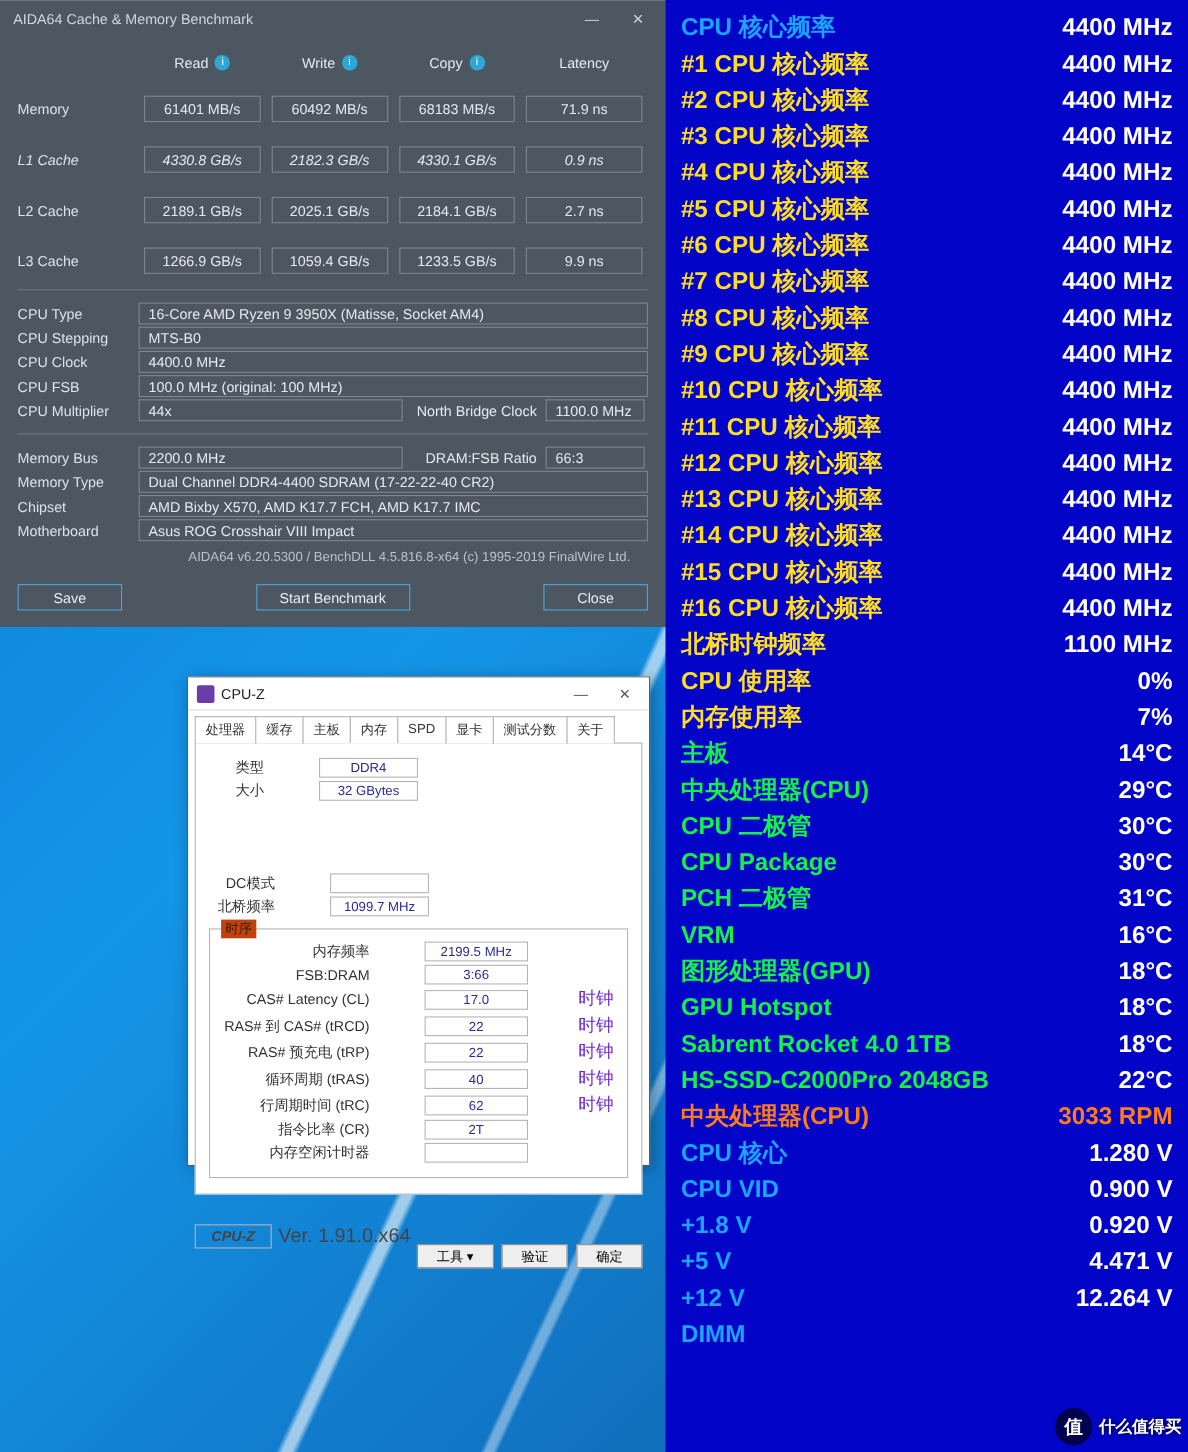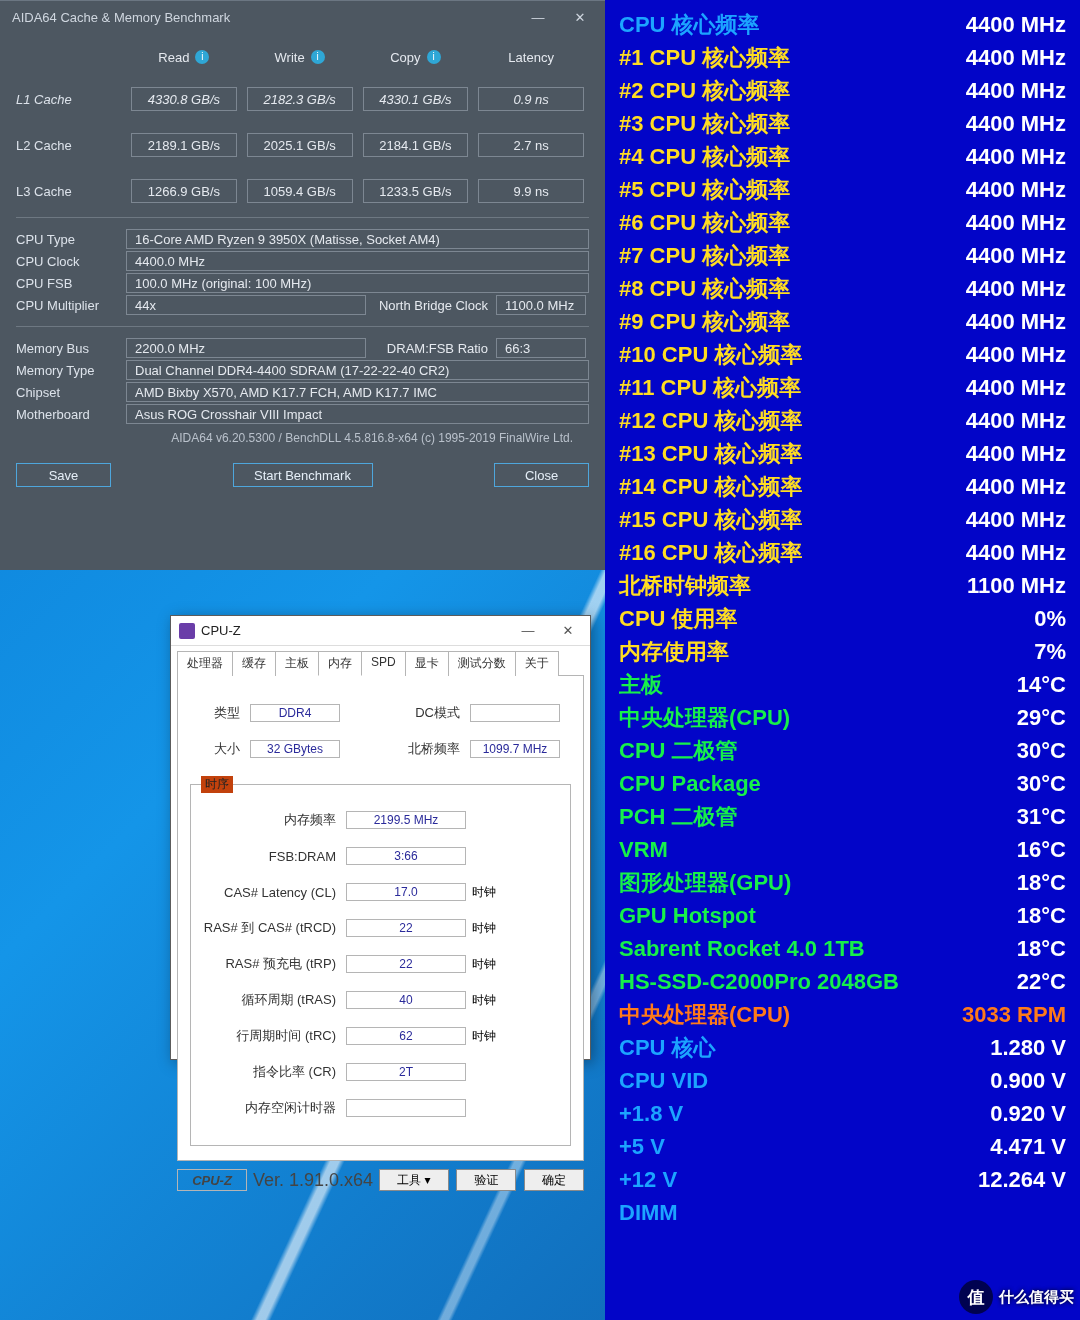--- a/index.html
+++ b/index.html
@@ -34,35 +34,35 @@
   
   .cpuz{position:absolute;left:170px;top:615px;width:421px;height:445px;background:#fff;border:1px solid #5b5b5b;box-shadow:3px 3px 14px rgba(0,0,0,.35);font-size:13px;}
   .cz-title{height:30px;background:#fff;display:flex;align-items:center;padding:0 2px 0 8px;border-bottom:1px solid #ddd;}
   .cz-title .ico{width:16px;height:16px;background:#6a3da8;border-radius:2px;margin-right:6px;display:inline-block;}
   .cz-title .t{flex:1;font-weight:400;}
   .cz-title .wb{width:40px;height:26px;display:flex;align-items:center;justify-content:center;color:#555;cursor:pointer;}
   .tabs{display:flex;gap:0;padding:4px 6px 0 6px;border-bottom:none;}
   .tab{padding:3px 9px;border:1px solid #b5b5b5;border-bottom:none;background:#fff;font-size:12px;color:#333;cursor:pointer;position:relative;top:1px;margin-right:-1px;}
   .tab.active{background:#fff;border-bottom:1px solid #fff;z-index:2;}
   .tabbox{border:1px solid #b5b5b5;margin:0 6px 8px 6px;padding:10px 12px 14px 12px;background:#fff;min-height:310px;}
-  .pair{display:flex;align-items:center;margin:18px 0;}
+  .pair{display:flex;align-items:center;margin:3px 0;gap:40px;}
   .pair .pk{flex:0 0 auto;text-align:right;color:#333;padding-right:10px;}
   .val{width:90px;height:18px;border:1px solid #b5b5b5;background:#fff;color:#2a2a9a;text-align:center;font-size:12px;line-height:16px;}
   .grp{border:1px solid #b5b5b5;padding:8px 10px 10px 10px;margin-top:8px;position:relative;}
   .grp .gt{position:absolute;top:-9px;left:10px;background:#c2410c;padding:0 4px;font-size:12px;}
   .grp .pair .pk{width:145px;}
   .grp .val{width:120px;}
-  .grp .unit{width:50px;color:#000000;font-size:12px;padding-left:6px;}
+  .grp .unit{width:50px;color:#6d28d9;font-size:16px;padding-left:6px;}
   .toprow{display:flex;gap:60px;flex-wrap:wrap;}
   .gray{color:#a6a6a6;}
   .czfoot{display:flex;align-items:center;justify-content:space-between;padding:0 6px 6px 6px;}
   .czfoot .logo{width:70px;height:22px;border:1px solid #b5b5b5;display:flex;align-items:center;justify-content:center;font-family:Arial;font-weight:bold;font-style:italic;color:#444;font-size:13px;}
   .czfoot .ver{font-size:18px;color:#444;}
   .czbtn{width:60px;height:22px;border:1px solid #8a8a8a;background:#eee;font-size:12px;cursor:pointer;margin-left:4px;}
-  .czbtn.sel{width:70px;}
+  .czbtn.sel{width:70px;margin-top:37px;}
 
   
   .mon{position:absolute;right:0;top:0;width:475px;height:1320px;background:#0205c8;color:#fff;padding:8px 14px 8px 14px;font-size:22px;font-weight:700;line-height:33px;}
   .mon .row{display:flex;justify-content:space-between;white-space:nowrap;}
   .mon .blue{color:#1ca4ff;}
   .mon .yellow{color:#ffdd22;}
   .mon .green{color:#16f04a;}
   .mon .orange{color:#ff7a1a;}
   .mon .v{color:#fff;font-weight:700;}
 
@@ -93,20 +93,27 @@
         </div>
       <div class="cell" style="border:none">
           <span>Copy</span>
           <span class="info-icon">i</span>
         </div>
       <div class="cell" style="border:none">
           <span>Latency</span>
         </div>
     </div>
     <div id="aida-rows">
+        <div class="drow" style="margin-bottom: 14px;">
+          <div class="lab">Memory</div>
+    <div class="cell">61401 MB/s</div>
+    <div class="cell">60492 MB/s</div>
+    <div class="cell">68183 MB/s</div>
+    <div class="cell">71.9 ns</div>
+        </div>
         <div class="drow" style="margin-bottom: 14px; font-style: italic;">
           <div class="lab">L1 Cache</div>
     <div class="cell">4330.8 GB/s</div>
     <div class="cell">2182.3 GB/s</div>
     <div class="cell">4330.1 GB/s</div>
     <div class="cell">0.9 ns</div>
         </div>
         <div class="drow" style="margin-bottom: 14px;">
           <div class="lab">L2 Cache</div>
     <div class="cell">2189.1 GB/s</div>
@@ -120,20 +127,24 @@
     <div class="cell">1059.4 GB/s</div>
     <div class="cell">1233.5 GB/s</div>
     <div class="cell">9.9 ns</div>
         </div>
       </div>
     <div class="sep"></div>
     <div id="cpu-kv">
         <div class="kv">
           <div class="k">CPU Type</div>
           <div class="box">16-Core AMD Ryzen 9 3950X  (Matisse, Socket AM4)</div>
+        </div>
+        <div class="kv">
+          <div class="k">CPU Stepping</div>
+          <div class="box">MTS-B0</div>
         </div>
         <div class="kv">
           <div class="k">CPU Clock</div>
           <div class="box">4400.0 MHz</div>
         </div>
         <div class="kv">
           <div class="k">CPU FSB</div>
           <div class="box">100.0 MHz   (original: 100 MHz)</div>
         </div>
         <div class="kv">

